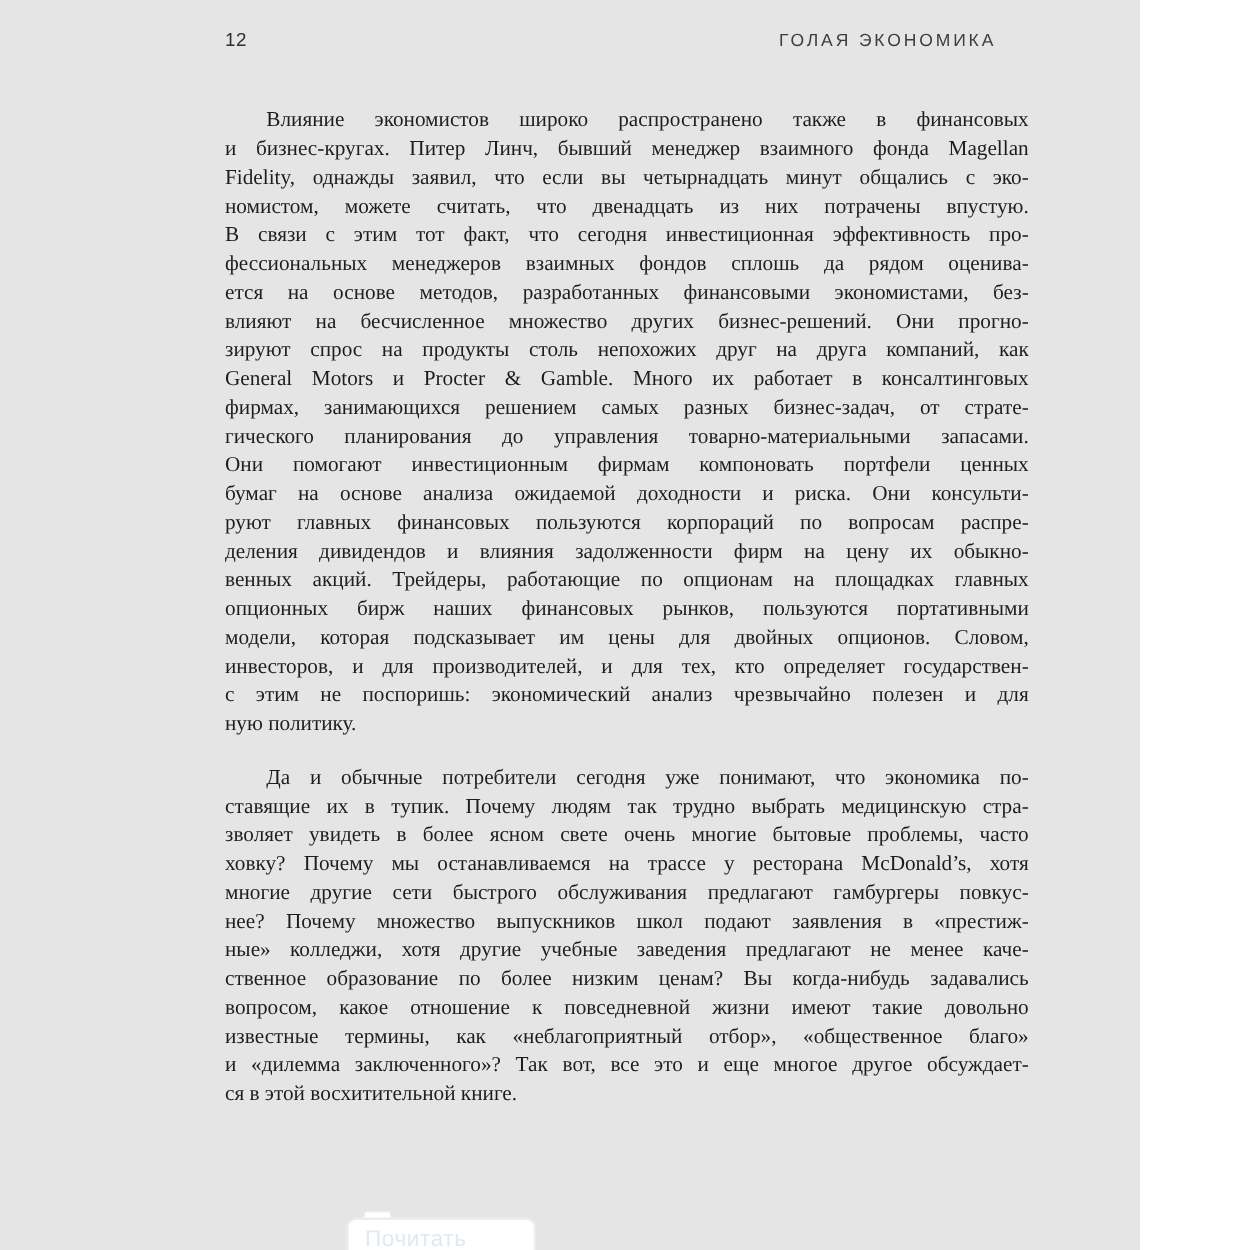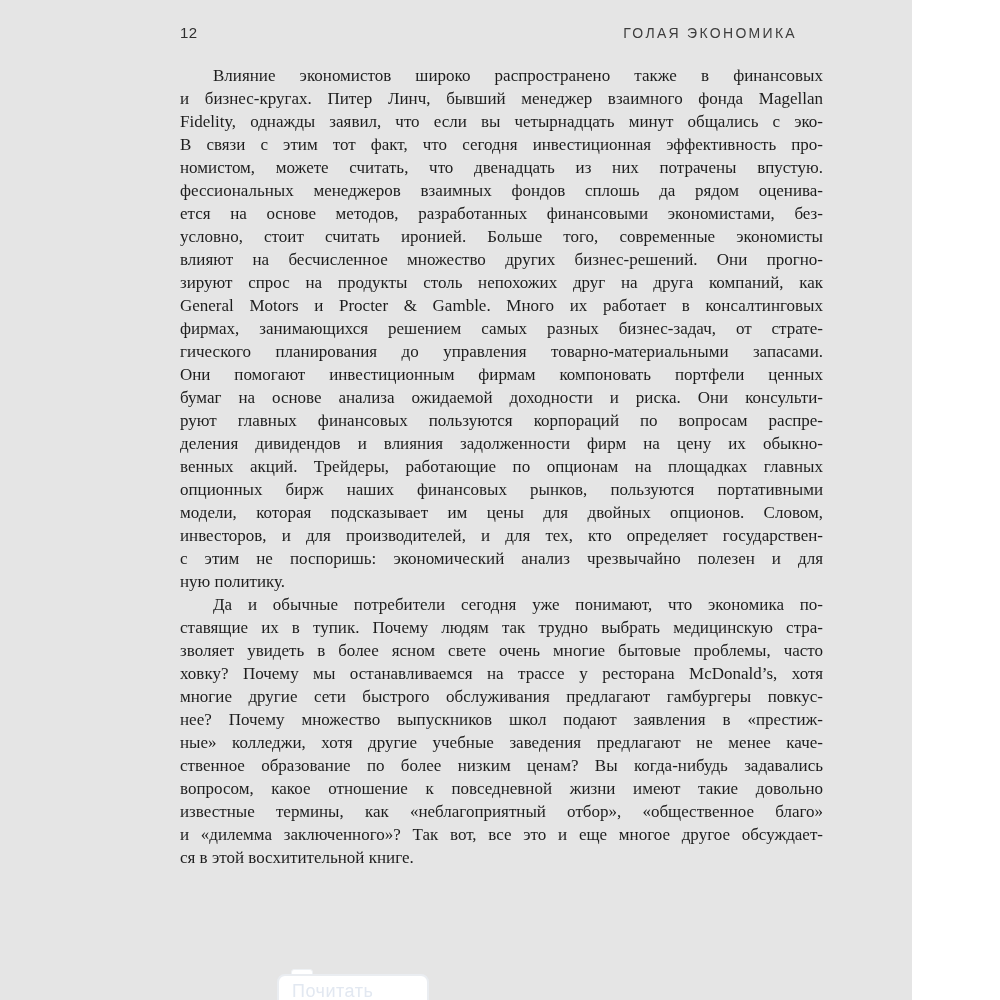--- a/index.html
+++ b/index.html
@@ -44,21 +44,21 @@
     font-size: 17px;
     line-height: 23px;
     color: #1d1d1d;
   }
   .body-text .line {
     height: 23px;
     overflow: hidden;
     text-align: justify;
     text-align-last: justify;
   }
-  .body-text .line.first { text-indent: 33px; }
+  .body-text .line.first { text-indent: 33px; margin-top: 20px; }
   .body-text .line.last  { text-align-last: left; }
 
   
   .sample-tab {
     position: absolute;
     left: 291px;
     top: 969px;
     width: 20px;
     height: 10px;
     border: 1.5px solid #eef1f4;
@@ -90,25 +90,24 @@
 
   <div class="page-header">
     <span class="page-number">12</span>
     <span class="running-title">ГОЛАЯ ЭКОНОМИКА</span>
   </div>
 
   <div class="body-text">
       <div class="line first">Влияние экономистов широко распространено также в финансовых</div>
       <div class="line">и бизнес-кругах. Питер Линч, бывший менеджер взаимного фонда Magellan</div>
       <div class="line">Fidelity, однажды заявил, что если вы четырнадцать минут общались с эко-</div>
+      <div class="line">номистом, можете считать, что двенадцать из них потрачены впустую.</div>
       <div class="line">В связи с этим тот факт, что сегодня инвестиционная эффективность про-</div>
-      <div class="line">номистом, можете считать, что двенадцать из них потрачены впустую.</div>
       <div class="line">фессиональных менеджеров взаимных фондов сплошь да рядом оценива-</div>
       <div class="line">ется на основе методов, разработанных финансовыми экономистами, без-</div>
-      <div class="line">условно, стоит считать иронией. Больше того, современные экономисты</div>
       <div class="line">влияют на бесчисленное множество других бизнес-решений. Они прогно-</div>
       <div class="line">зируют спрос на продукты столь непохожих друг на друга компаний, как</div>
       <div class="line">General Motors и Procter &amp; Gamble. Много их работает в консалтинговых</div>
       <div class="line">фирмах, занимающихся решением самых разных бизнес-задач, от страте-</div>
       <div class="line">гического планирования до управления товарно-материальными запасами.</div>
       <div class="line">Они помогают инвестиционным фирмам компоновать портфели ценных</div>
       <div class="line">бумаг на основе анализа ожидаемой доходности и риска. Они консульти-</div>
       <div class="line">руют главных финансовых пользуются корпораций по вопросам распре-</div>
       <div class="line">деления дивидендов и влияния задолженности фирм на цену их обыкно-</div>
       <div class="line">венных акций. Трейдеры, работающие по опционам на площадках главных</div>

